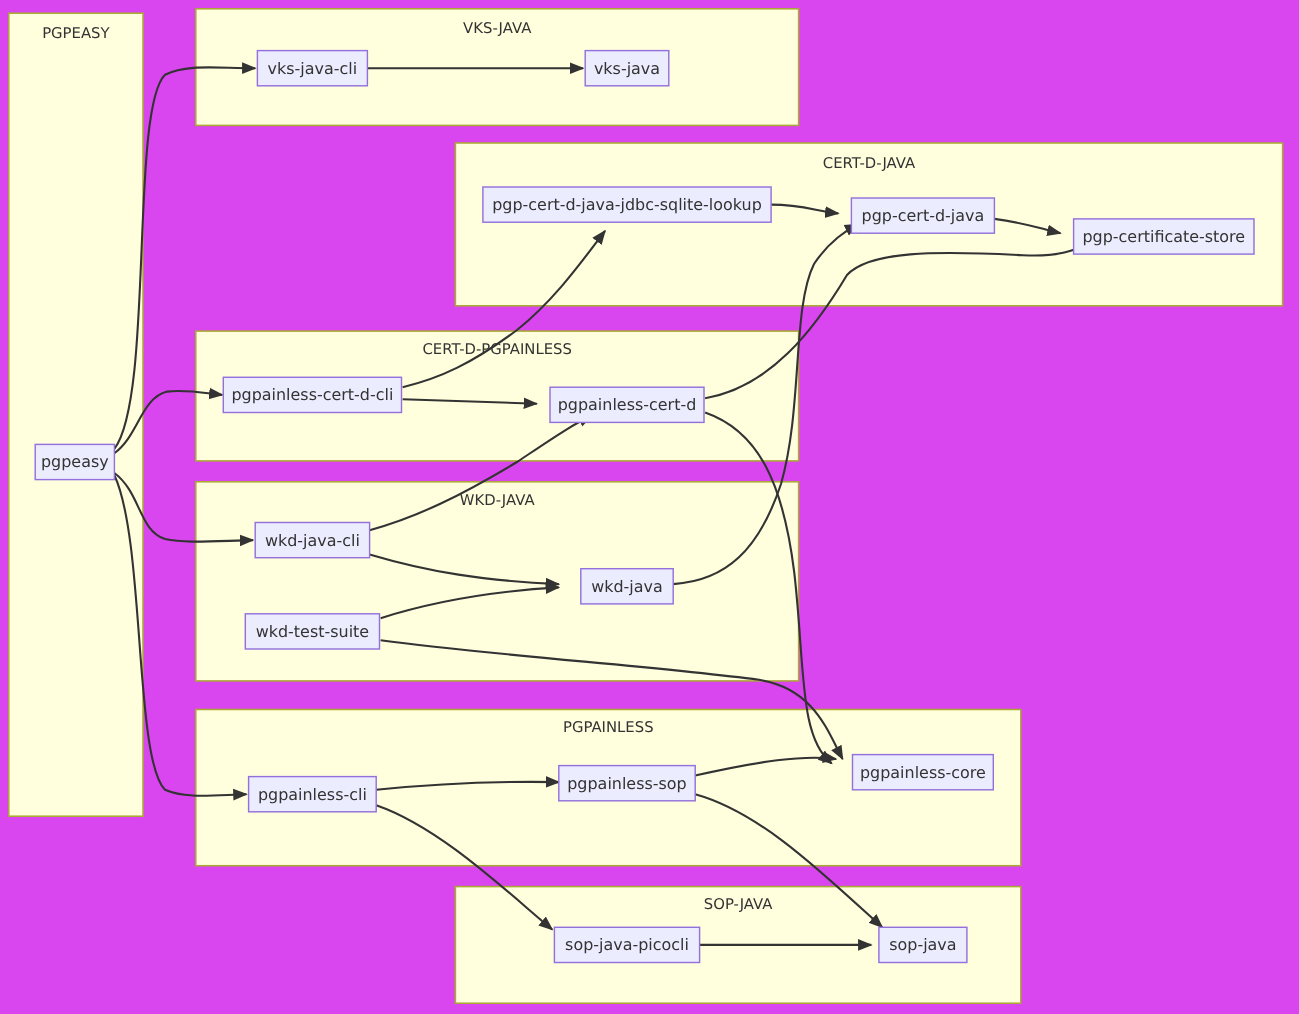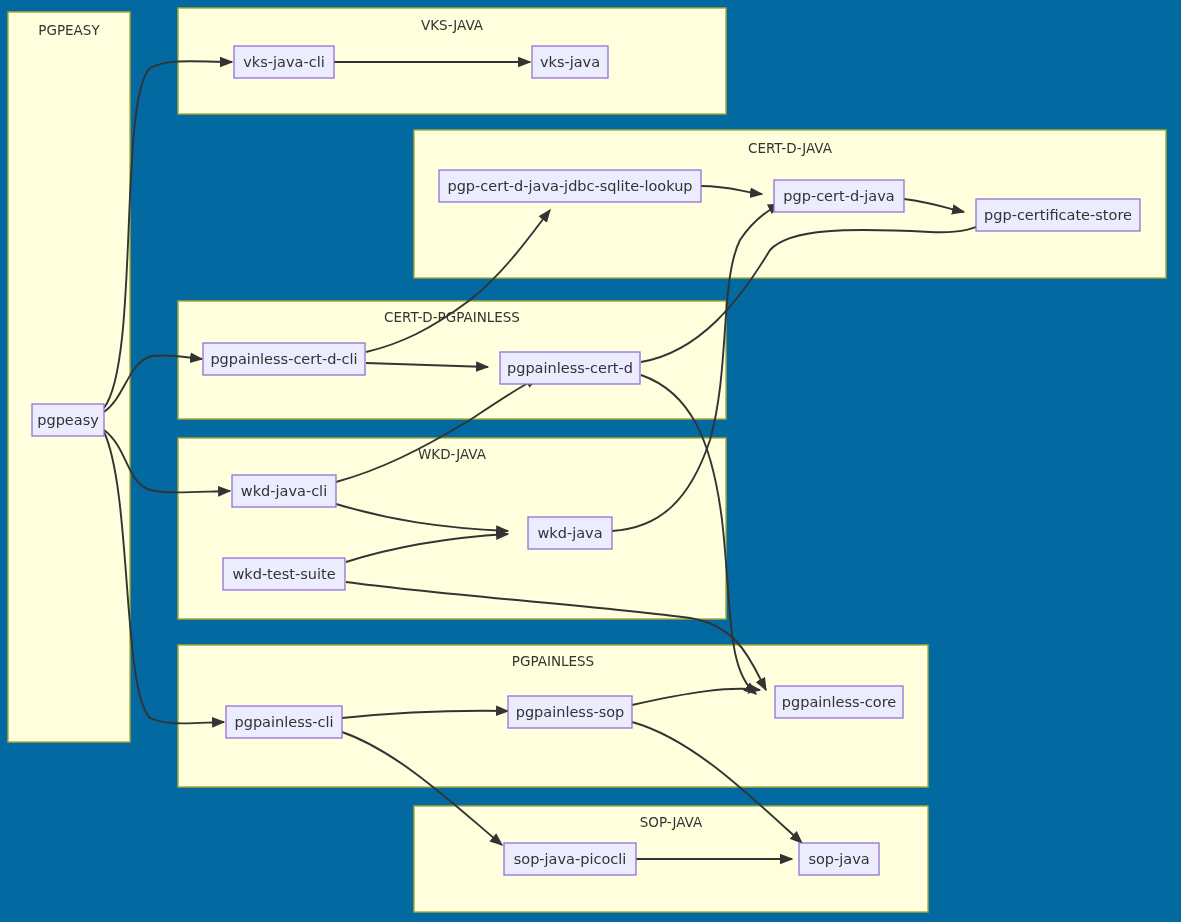--- a/index.html
+++ b/index.html
@@ -1,18 +1,18 @@
 <!DOCTYPE html>
 <html><head>
 <meta charset="utf-8">
 <style>
   html,body{margin:0;padding:0;background:#000;}
   body{width:1181px;height:922px;overflow:hidden;
        font-family:"DejaVu Sans","Liberation Sans",sans-serif;}
-  #stage{position:relative;width:1181px;height:922px;background:#0369a1;}
+  #stage{position:relative;width:1181px;height:922px;background:#d946ef;}
   svg#graph{position:absolute;top:0;left:0;width:1181px;height:922px;display:block;}
   .cluster-rect{fill:#ffffde;stroke:#aaaa33;stroke-width:1.4px;}
   .cluster-label{fill:#333333;font-size:13.5px;text-anchor:middle;
                  dominant-baseline:middle;font-family:"DejaVu Sans","Liberation Sans",sans-serif;}
   .node-rect{fill:#ececff;stroke:#9370db;stroke-width:1.3px;}
   .node-label{fill:#333333;font-size:14.5px;text-anchor:middle;
               dominant-baseline:middle;font-family:"DejaVu Sans","Liberation Sans",sans-serif;}
   .edge-path{fill:none;stroke:#333333;stroke-width:1.9px;}
 </style>
 </head>

